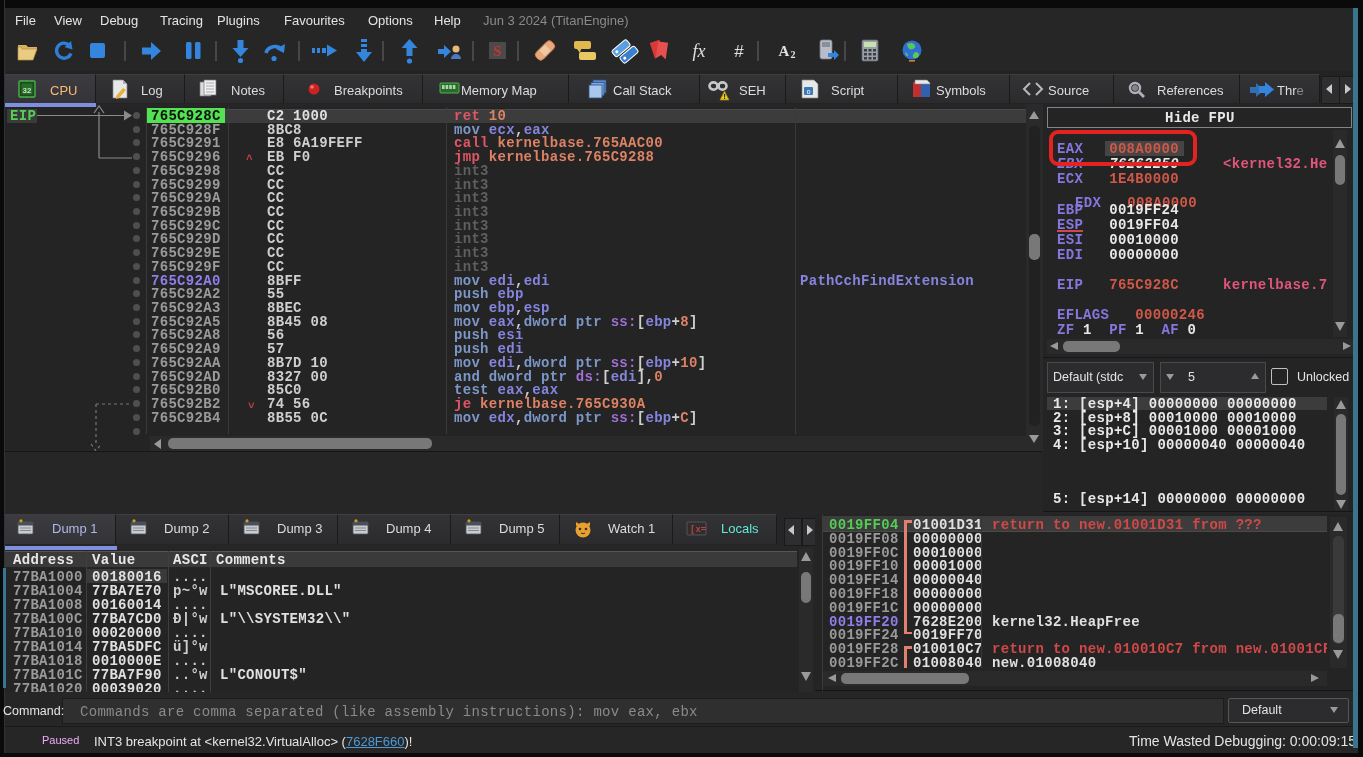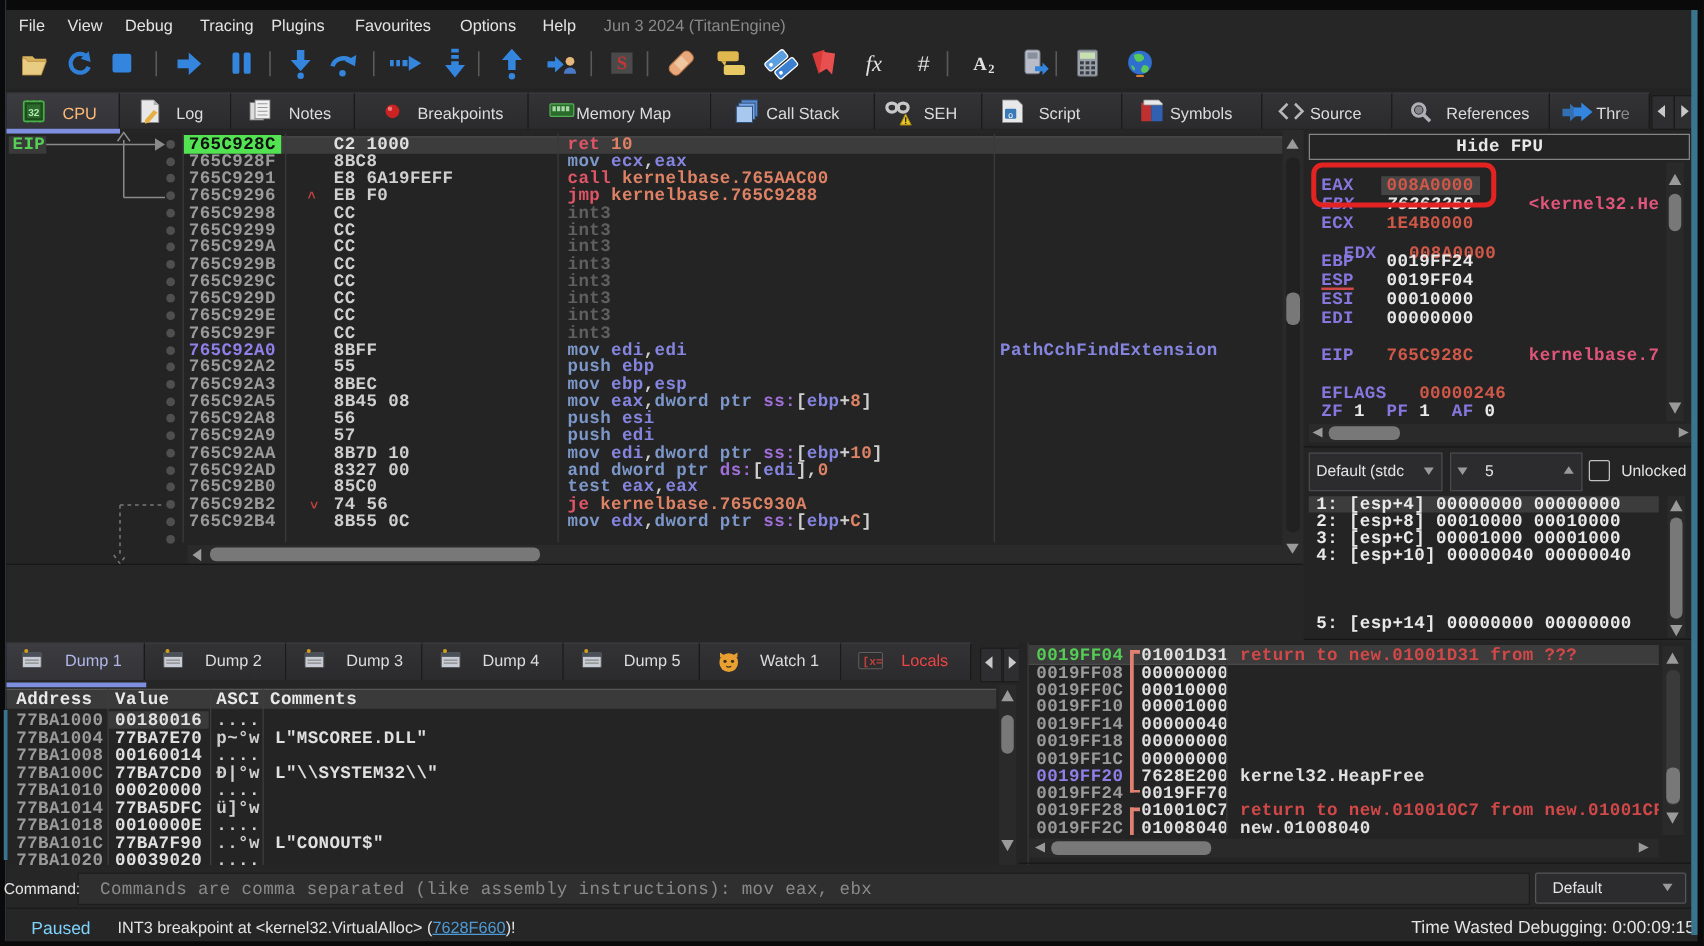--- a/index.html
+++ b/index.html
@@ -507,21 +507,21 @@
 <div class="dtab" style="left:451px;width:109px;"></div>
 <div class="dtab" style="left:560px;width:113px;"></div>
 <div class="dtab" style="left:673px;width:104px;"></div>
 <div class="abs" style="left:4px;top:546px;width:113px;height:4px;background:#7e8fe0;"></div>
 <div class="s" style="left:52px;top:521px;color:#b0b8ea;">Dump 1</div>
 <div class="s" style="left:164px;top:521px;color:#dcdcdc;">Dump 2</div>
 <div class="s" style="left:277px;top:521px;color:#dcdcdc;">Dump 3</div>
 <div class="s" style="left:386px;top:521px;color:#dcdcdc;">Dump 4</div>
 <div class="s" style="left:499px;top:521px;color:#dcdcdc;">Dump 5</div>
 <div class="s" style="left:608px;top:521px;color:#dcdcdc;">Watch 1</div>
-<div class="s" style="left:721px;top:521px;color:#ef4444;">Locals</div>
+<div class="s" style="left:721px;top:521px;color:#5eead4;">Locals</div>
 <svg class="abs" style="left:0;top:514px;" width="830" height="30" viewBox="0 0 830 30">
 <defs>
           <g id="dumpicon">
             <rect x="0" y="3" width="15" height="12" rx="1" fill="#c8ccd4" stroke="#555" stroke-width=".8"></rect>
             <rect x="0" y="3" width="15" height="3.5" fill="#4a5058"></rect>
             <g stroke="#888" stroke-width="1">
               <line x1="2" y1="9" x2="13" y2="9"></line>
               <line x1="2" y1="11.5" x2="13" y2="11.5"></line>
             </g>
             <circle cx="3" cy="1.8" r="1.6" fill="#d4a017"></circle>
@@ -662,21 +662,21 @@
 <div class="abs" style="left:4px;top:693px;width:1354px;height:33px;background:#262626;"></div>
 <div class="s" style="left:3px;top:704px;font-size:12.5px;z-index:5;">Command:</div>
 <div class="abs" style="left:62px;top:698px;width:1162px;height:26px;background:#2f2f2f;border:1px solid #1c1c1c;box-sizing:border-box;"></div>
 <div style="position:absolute;left:80px;top:704px;font:14px 'Liberation Mono',monospace;letter-spacing:0.3px;color:#8a8a8a;white-space:pre;">Commands are comma separated (like assembly instructions): mov eax, ebx</div>
 <div class="abs" style="left:1228px;top:698px;width:121px;height:25px;background:#2c2c2e;border:1px solid #55555a;border-radius:2px;box-sizing:border-box;"></div>
 <div class="s" style="left:1242px;top:703px;font-size:12.5px;">Default</div>
 <div class="tri" style="left:1330px;top:707px;border-top:6px solid #9a9a9a;border-left:4.5px solid transparent;border-right:4.5px solid transparent;"></div>
 </div>
 <div id="statusbar">
 <div class="abs" style="left:4px;top:726px;width:1354px;height:27px;background:#262626;border-top:1px solid #1a1a1a;"></div>
-<div class="s" style="left:25px;top:734px;font-size:14px;color:#7dd3fc;">Paused</div>
+<div class="s" style="left:42px;top:734px;font-size:11px;color:#f0abfc;">Paused</div>
 <div class="s" style="left:94px;top:734px;font-size:13px;">INT3 breakpoint at &lt;kernel32.VirtualAlloc&gt; (<span style="color:#4d9bd6;text-decoration:underline;">7628F660</span>)!</div>
 <div class="s" style="right:7px;top:733px;font-size:14px;">Time Wasted Debugging: 0:00:09:15</div>
 </div>
 
 <div class="abs" style="left:0;top:0;width:1363px;height:8px;background:#0a0a0a;"></div>
 <div class="abs" style="left:0;top:0;width:4px;height:757px;background:#0a0a0a;border-right:1px solid #2b3540;"></div>
 <div class="abs" style="left:1358px;top:0;width:5px;height:757px;background:#0a0a0a;"></div>
 <div class="abs" style="left:1353px;top:8px;width:5px;height:740px;background:#39758f;"></div>
 <div class="abs" style="left:3px;top:568px;width:2.5px;height:120px;background:#39758f;"></div>
 <div class="abs" style="left:0;top:753px;width:1363px;height:4px;background:#0a0a0a;"></div>

